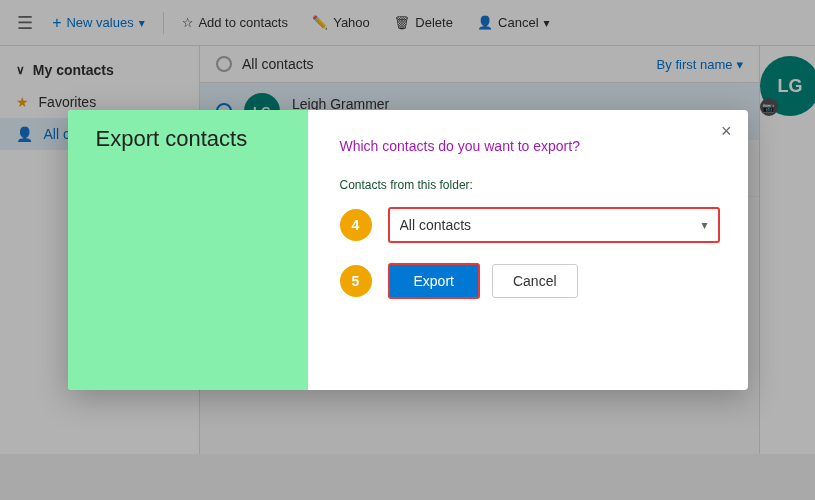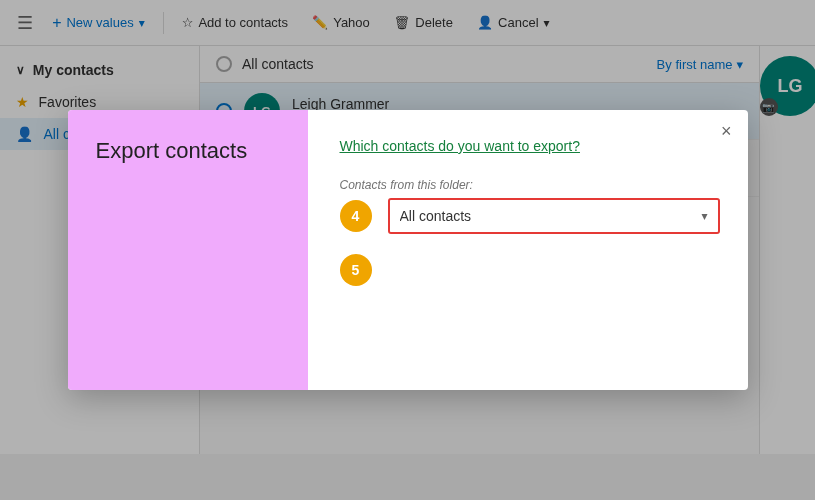--- a/index.html
+++ b/index.html
@@ -203,41 +203,41 @@
       display: flex;
       background: white;
       border-radius: 4px;
       box-shadow: 0 8px 32px rgba(0,0,0,0.25);
       z-index: 11;
       width: 680px;
       min-height: 280px;
       overflow: hidden;
     }
     .dialog-left {
-      background: #f0abfc;
-      padding: 28px 28px;
+      background: #86efac;
+      padding: 16px 28px;
       width: 240px;
       flex-shrink: 0;
     }
     .dialog-left-title { font-size: 22px; color: #222; margin-bottom: 16px; font-weight: 300; }
     .dialog-left-desc { font-size: 13px; color: #555; line-height: 1.6; margin-bottom: 12px; }
     .dialog-right {
       flex: 1;
       padding: 28px 28px 28px 32px;
       position: relative;
     }
     .dialog-close {
       position: absolute;
       top: 12px; right: 16px;
       background: none; border: none;
       font-size: 18px; cursor: pointer; color: #666;
       line-height: 1;
     }
-    .dialog-question { font-size: 14px; color: #15803d; margin-bottom: 24px; text-decoration: underline; }
-    .dialog-field-label { font-size: 12px; color: #737373; margin-bottom: 6px; font-style: italic; }
+    .dialog-question { font-size: 14px; color: #a21caf; margin-bottom: 24px; }
+    .dialog-field-label { font-size: 12px; color: #14532d; margin-bottom: 15px; }
     .step-row {
       display: flex;
       align-items: center;
       gap: 16px;
       margin-bottom: 20px;
     }
     .step-circle {
       width: 32px; height: 32px;
       border-radius: 50%;
       background: #f0a500;
@@ -420,18 +420,22 @@
             <option value="mycontacts">My contacts</option>
           </select>
           <span class="select-chevron">▾</span>
         </div>
       </div>
 
       <div class="step-row">
         <div class="step-circle step5">
           <span>5</span>
         </div>
+        <div class="btn-row">
+          <button class="export-btn">Export</button>
+          <button class="cancel-btn">Cancel</button>
+        </div>
       </div>
 
     </div>
   </div>
 
 </div>
 
 </body></html>

